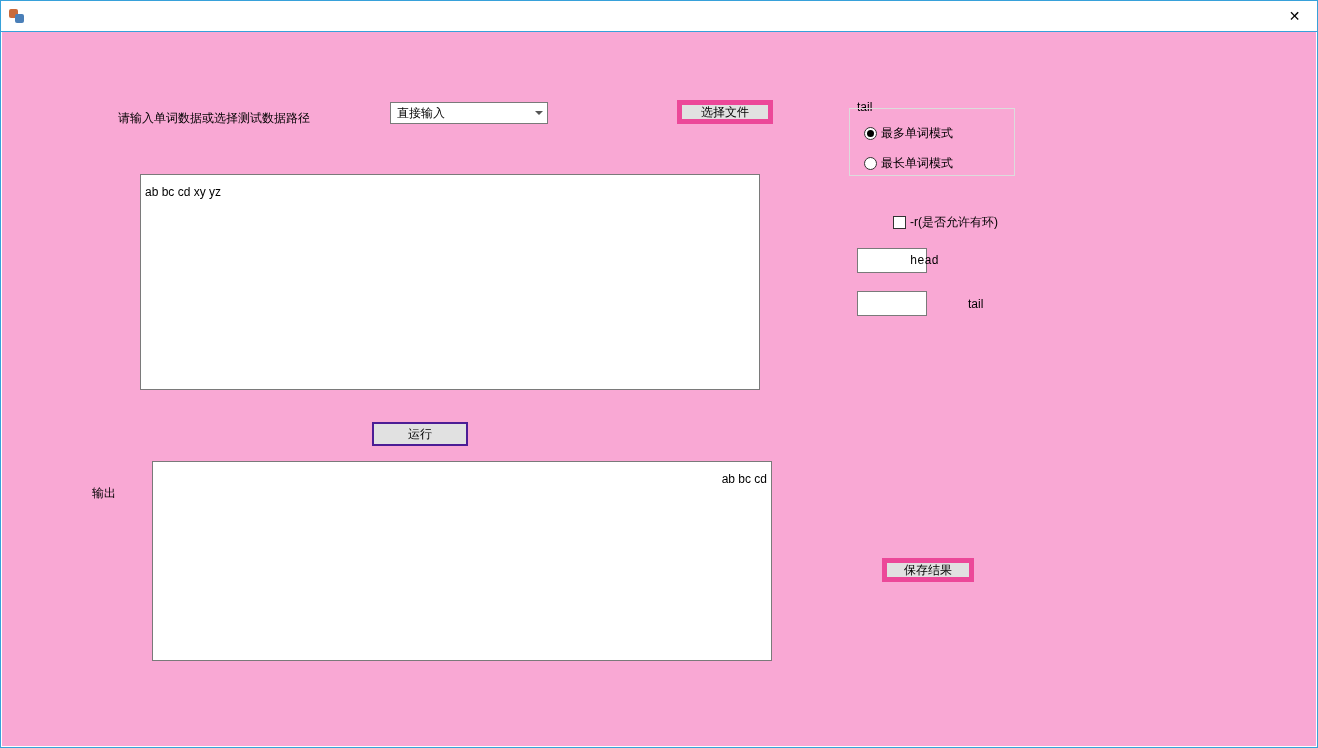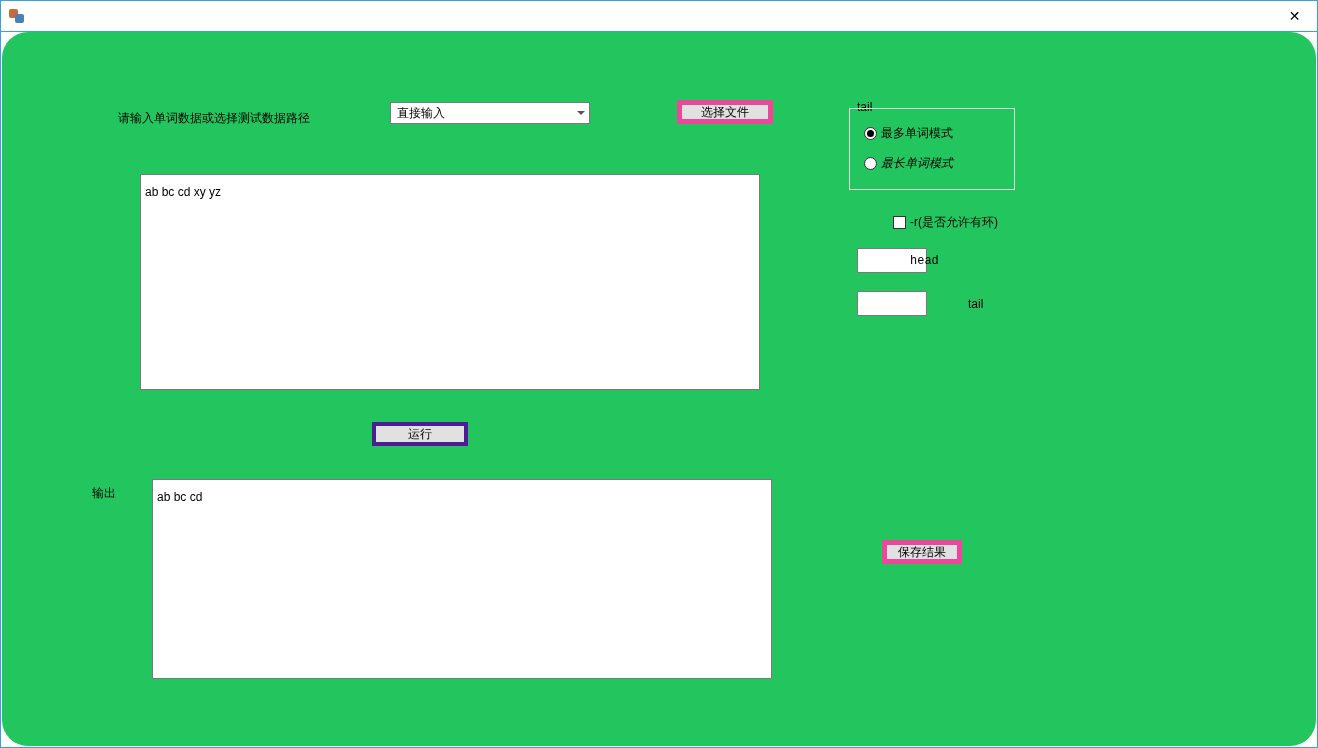--- a/index.html
+++ b/index.html
@@ -60,22 +60,21 @@
     font-size: 14px;
     color: #000;
     cursor: default;
   }
   .client {
     position: absolute;
     left: 1px;
     top: 31px;
     right: 1px;
     bottom: 1px;
-    background: #22c55e;
-    border-radius: 26px;
+    background: #f9a8d4;
   }
   .lbl {
     position: absolute;
     color: #000;
     white-space: nowrap;
   }
   .combo {
     position: absolute;
     height: 22px;
     border: 1px solid #7a7a7a;
@@ -100,21 +99,21 @@
     height: 24px;
     border: 5px solid #ec4899;
     background: #e1e1e1;
     box-sizing: border-box;
     display: flex;
     align-items: center;
     justify-content: center;
     cursor: default;
   }
   .btn.focused {
-    border: 4px solid #4c1d95;
+    border: 2px solid #4c1d95;
   }
   .ta {
     position: absolute;
     border: 1px solid #7a7a7a;
     background: #ffffff;
     box-sizing: border-box;
     padding: 10px 4px;
     font-family: inherit;
     font-size: 12px;
     resize: none;
@@ -174,60 +173,60 @@
       <span class="blob1"></span>
         <span class="blob2"></span>
     </span>
     <span class="close">✕</span>
   </div>
 
   <div class="client">
 
     <span class="lbl" style="left:116px; top:78px;">请输入单词数据或选择测试数据路径</span>
 
-    <div class="combo" style="left:388px; top:70px; width:200px;">
+    <div class="combo" style="left:388px; top:70px; width:158px;">
       <span>直接输入</span>
       <span class="arrow"></span>
     </div>
 
     <div class="btn" style="left:675px; top:68px; width:96px;">
       <span>选择文件</span>
     </div>
 
     <textarea class="ta" style="left: 138px; top: 142px; width: 620px; height: 216px;">ab bc cd xy yz</textarea>
 
     <div class="btn focused" style="left:370px; top:390px; width:96px;">
       <span>运行</span>
     </div>
 
     <span class="lbl" style="left:90px; top:453px;">输出</span>
 
-    <textarea class="ta" style="left: 150px; top: 447px; width: 620px; height: 200px;">ab bc cd</textarea>
+    <textarea class="ta" style="left: 150px; top: 429px; width: 620px; height: 200px; text-align: right;">ab bc cd</textarea>
 
     <span class="lbl" style="left:855px; top:68px;">tail</span>
-    <div class="groupbox" style="left:847px; top:76px; width:166px; height:82px;">
+    <div class="groupbox" style="left:847px; top:76px; width:166px; height:68px;">
       <div class="radio-row" style="left:14px; top:16px;">
         <span class="radio checked"></span>
         <span>最多单词模式</span>
       </div>
-      <div class="radio-row" style="left:14px; top:46px;font-style:italic;">
+      <div class="radio-row" style="left:14px; top:46px;">
         <span class="radio"></span>
         <span>最长单词模式</span>
       </div>
     </div>
 
     <div class="check-row" style="left:855px; top:182px;margin-left:36px;">
       <span class="check"></span>
       <span>-r(是否允许有环)</span>
     </div>
 
     <input class="tinput" style="left: 855px; top: 216px;" value="">
     <span class="lbl" style="left:908px; top:222px;font-family:Liberation Mono, monospace;">head</span>
 
     <input class="tinput" style="left: 855px; top: 259px;" value="">
     <span class="lbl" style="left:940px; top:265px;margin-left:26px;">tail</span>
 
-    <div class="btn" style="left:880px; top:508px; width:80px;">
+    <div class="btn" style="left:880px; top:526px; width:92px;">
       <span>保存结果</span>
     </div>
 
   </div>
 </div>
 
 </body></html>

